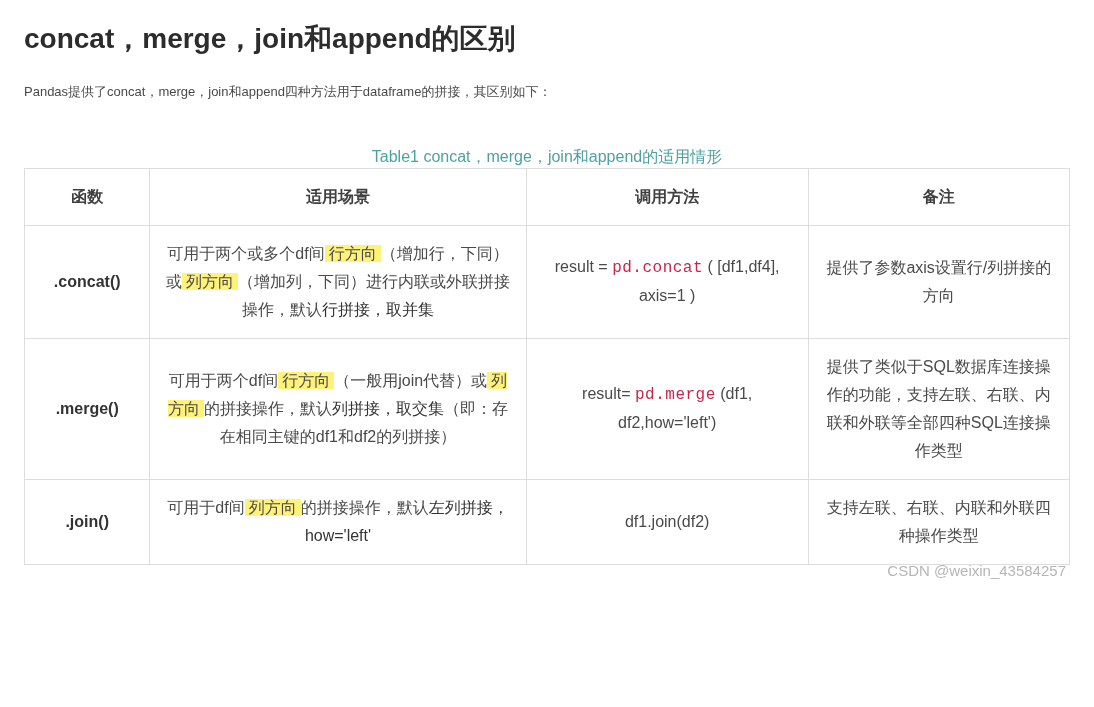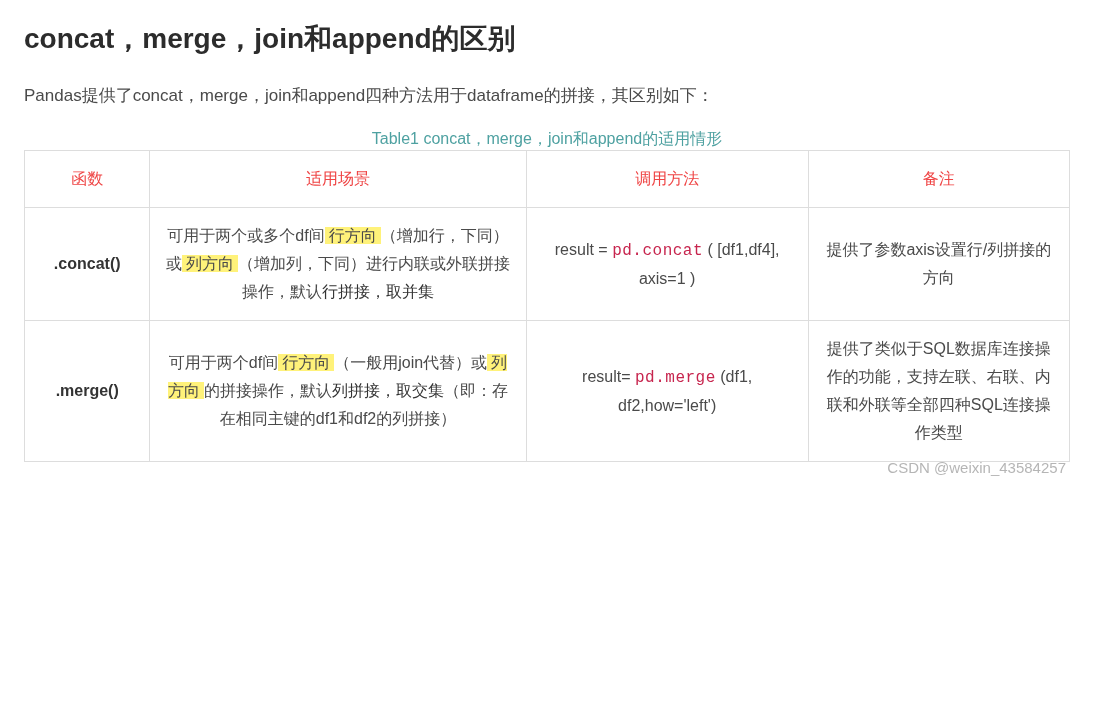--- a/index.html
+++ b/index.html
@@ -11,23 +11,23 @@
     width: 1094px;
     position: relative;
   }
   h1 {
     font-size: 28px;
     font-weight: 700;
     color: #2c2c2c;
     margin-bottom: 24px;
   }
   .intro {
-    font-size: 17px;
+    font-size: 13px;
     color: #4a4a4a;
-    margin-bottom: 20px;
+    margin-bottom: 44px;
     line-height: 1.6;
   }
   .table-caption {
     text-align: center;
     color: #4ea1a1;
     font-size: 16px;
     margin-bottom: 0;
   }
   table {
     width: 100%;
@@ -37,22 +37,22 @@
   th, td {
     border: 1px solid #ddd;
     padding: 14px 12px;
     text-align: center;
     vertical-align: middle;
     font-size: 16px;
     line-height: 1.75;
     color: #4a4a4a;
   }
   th {
-    font-weight: 400;
-    color: #ef4444;
+    font-weight: 700;
+    color: #404040;
     background: #fff;
   }
   .col-func { width: 12%; }
   .col-scene { width: 36%; }
   .col-call { width: 27%; }
   .col-note { width: 25%; }
   .func-name { font-weight: 700; color: #333; }
   .hl { background: #fff27a; padding: 0 4px; }
   strong { font-weight: 400; color: #333; }
   code.red { font-family: "Consolas", "Courier New", monospace; color: #c7254e; letter-spacing: 0.5px; text-align: center; }
@@ -107,17 +107,25 @@
       <td class="func-name">.merge()</td>
       <td>
         <span>可用于两个df间</span><span class="hl">行方向</span><span>（一般用join代替）或</span><span class="hl">列方向</span><span>的拼接操作，默认</span><strong>列拼接，取交集</strong><span>（即：存在相同主键的df1和df2的列拼接）</span>
       </td>
       <td>
         <span>result= </span><code class="red">pd.merge</code><span> (df1, df2,how='left')</span>
       </td>
       <td>提供了类似于SQL数据库连接操作的功能，支持左联、右联、内联和外联等全部四种SQL连接操作类型</td>
     </tr>
 
+    <tr>
+      <td class="func-name">.join()</td>
+      <td>
+        <span>可用于df间</span><span class="hl">列方向</span><span>的拼接操作，默认</span><strong>左列拼接，how='left'</strong>
+      </td>
+      <td>df1.join(df2)</td>
+      <td>支持左联、右联、内联和外联四种操作类型</td>
+    </tr>
 
   </tbody>
 </table>
 
 <div class="watermark">CSDN @weixin_43584257</div>
 
 </body></html>

